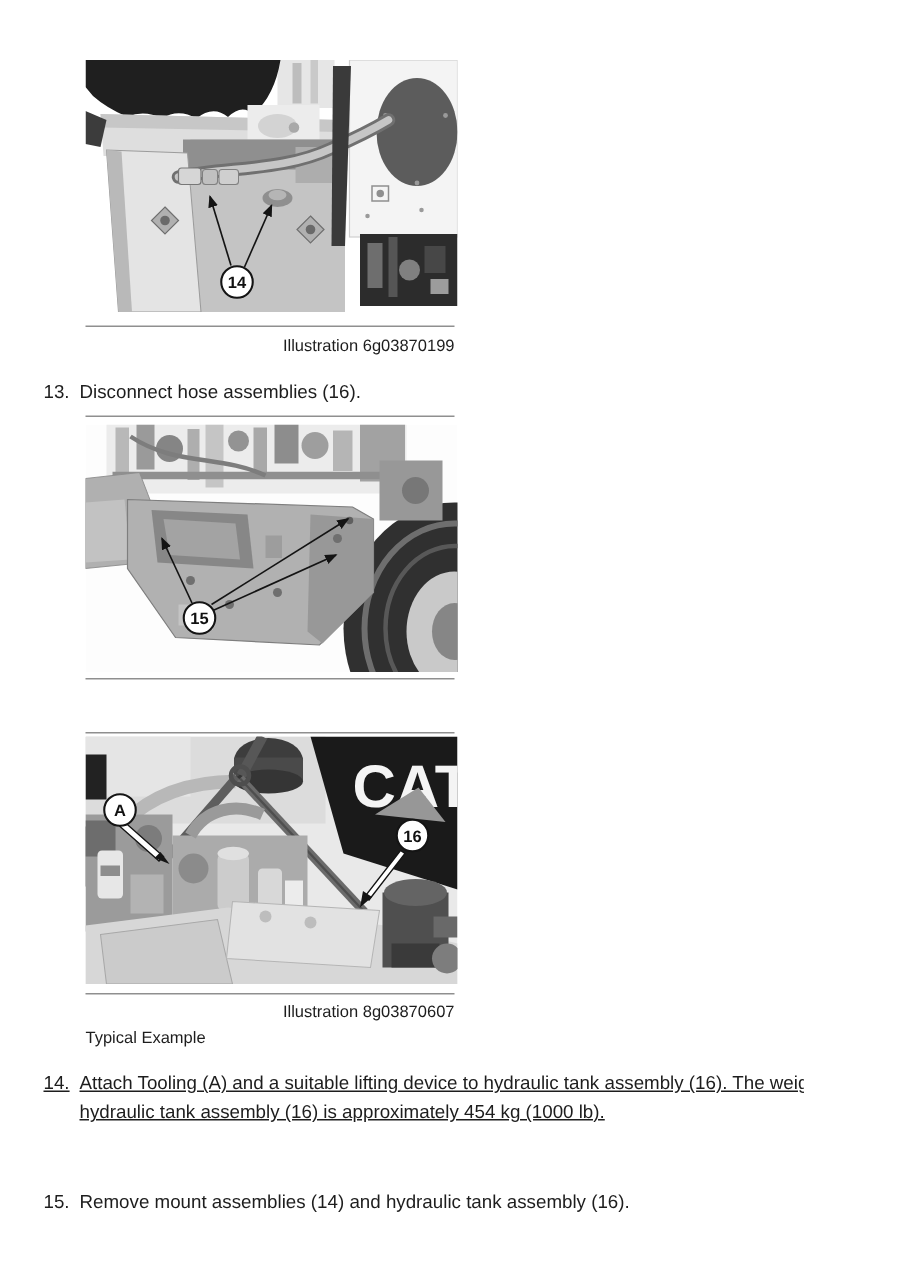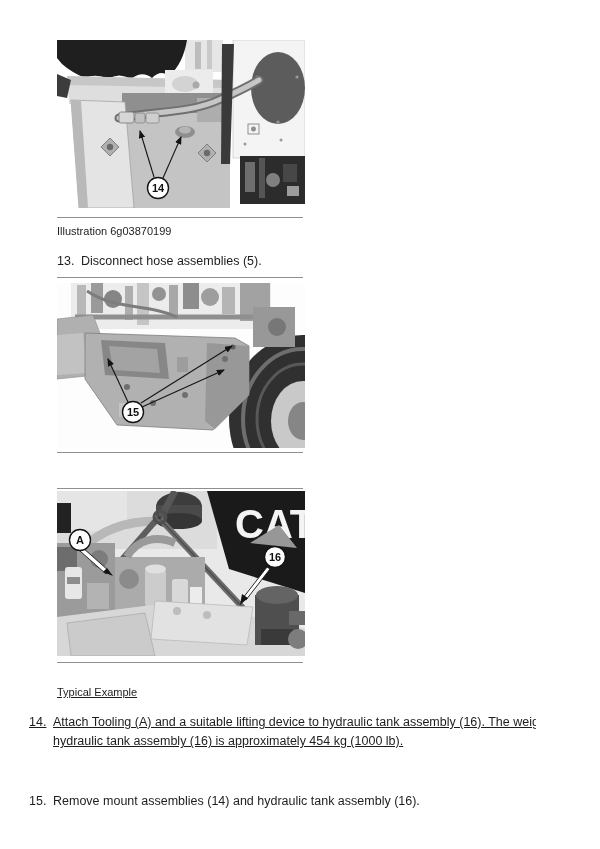--- a/index.html
+++ b/index.html
@@ -5,21 +5,21 @@
   html,body{margin:0;padding:0;background:#ffffff;}
   .page{
     position:relative;width:536px;height:849px;background:#ffffff;
     font-family:"Liberation Sans",sans-serif;color:#1d1d1d;overflow:hidden;
   }
   .fig{position:absolute;left:57px;width:248px;}
   .fig svg{display:block;}
   .rule{position:absolute;left:57px;width:246px;height:1px;background:#8f8f8f;}
   .cap{
     position:absolute;left:57px;width:246px;display:flex;
-    justify-content:flex-start;font-size:11px;line-height:13px;
+    justify-content:flex-end;font-size:11px;line-height:13px;
   }
   .subcap{position:absolute;left:57px;font-size:11px;line-height:13px;}
   .step{position:absolute;left:29px;display:flex;font-size:12.5px;line-height:19px;}
   .step .n{flex:0 0 24px;width:24px;}
   .step .t{width:516px;}
   .co-text{font-family:"Liberation Sans",sans-serif;font-size:11px;font-weight:bold;fill:#111111;}
   .logo-text{font-family:"Liberation Sans",sans-serif;font-weight:bold;fill:#f4f4f4;}
 </style>
 </head>
 <body>
@@ -96,23 +96,23 @@
       </g>
     </svg>
   </div>
 
   <div class="rule" style="top:217px;"></div>
   <div class="cap" style="top:225px;">
     <span>Illustration 6</span>
     <span>g03870199</span>
   </div>
 
-  <div class="step" style="top:252px;margin-left:28px;">
+  <div class="step" style="top:252px;">
     <span class="n">13.</span>
-    <span class="t">Disconnect hose assemblies (5).</span>
+    <span class="t">Disconnect hose assemblies (16).</span>
   </div>
 
   <div class="rule" style="top:277px;"></div>
 
   <div class="fig" style="top:283px;text-align:center;">
     <svg width="248" height="165" viewBox="0 0 248 165">
       <defs>
         <marker id="ah7" markerWidth="9" markerHeight="8" refX="6.5" refY="3" orient="auto">
           <path d="M0,0 L7.5,3 L0,6 Z" fill="#141414"></path>
         </marker>
@@ -247,21 +247,25 @@
       <g>
         <polygon points="210,76 186,107 189,109 213,78" fill="#ffffff" stroke="#141414" stroke-width="0.9"></polygon>
         <polygon points="183,114 185,103 191,107" fill="#141414"></polygon>
         <circle cx="218" cy="66" r="10.5" fill="#ffffff" stroke="#141414" stroke-width="1.4"></circle>
         <text class="co-text" x="218" y="70" text-anchor="middle">16</text>
       </g>
     </svg>
   </div>
 
   <div class="rule" style="top:662px;"></div>
-  <div class="subcap" style="top:686px;text-decoration:underline;">Typical Example</div>
+  <div class="cap" style="top:669px;">
+    <span>Illustration 8</span>
+    <span>g03870607</span>
+  </div>
+  <div class="subcap" style="top:686px;">Typical Example</div>
 
   <div class="step" style="top:713px;text-decoration:underline;">
     <span class="n">14.</span>
     <span class="t">Attach Tooling (A) and a suitable lifting device to hydraulic tank assembly (16). The weight of hydraulic tank assembly (16) is approximately 454 kg (1000 lb).</span>
   </div>
 
   <div class="step" style="top:792px;">
     <span class="n">15.</span>
     <span class="t">Remove mount assemblies (14) and hydraulic tank assembly (16).</span>
   </div>

